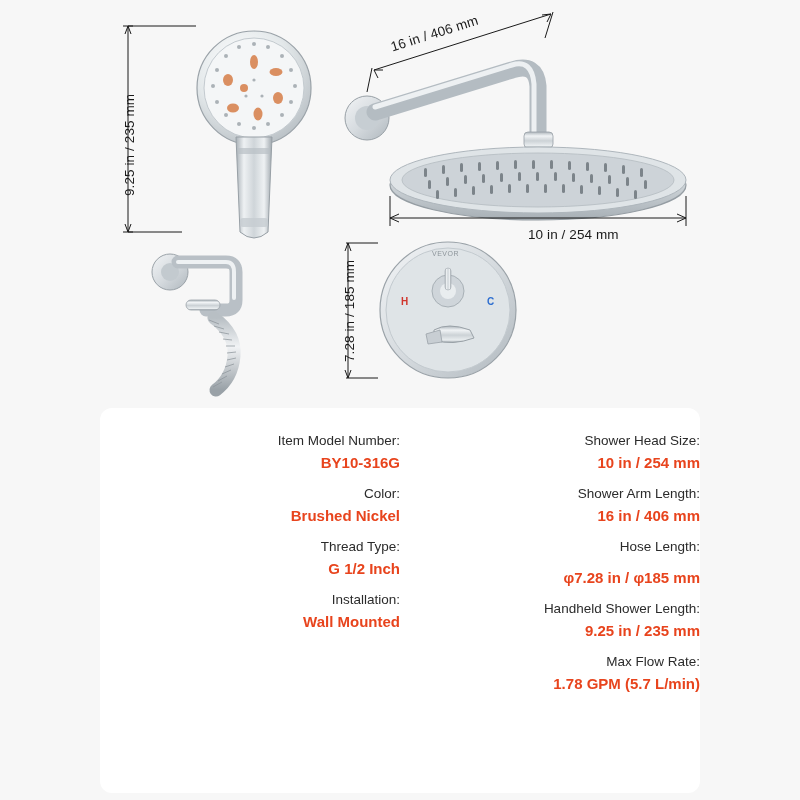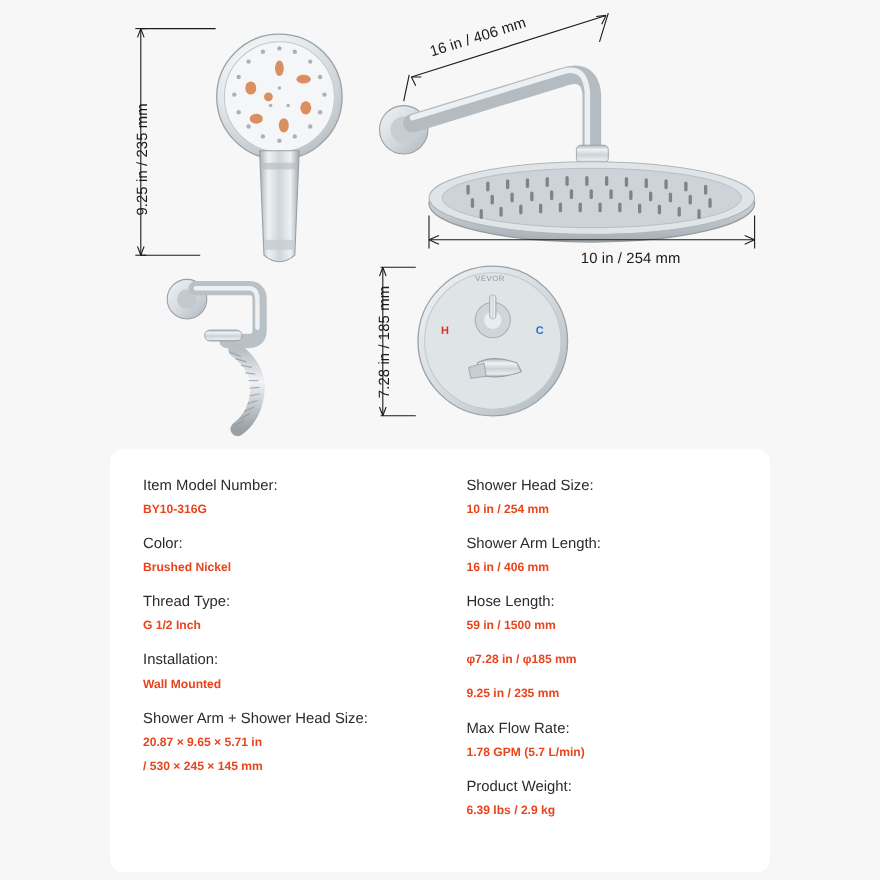--- a/index.html
+++ b/index.html
@@ -47,39 +47,40 @@
     left: 100px;
     top: 408px;
     width: 600px;
     height: 385px;
     background: #ffffff;
     border-radius: 12px;
   }
   .spec-cols {
     display: flex;
     padding: 22px 0 0 0;
+    text-align: right;
   }
   .spec-col {
     width: 50%;
     box-sizing: border-box;
     padding-left: 30px;
   }
   .spec-col.right {
     padding-left: 24px;
   }
   .spec-item {
     margin-bottom: 9px;
   }
   .spec-label {
     font-size: 13.5px;
     color: #2b2b2b;
     line-height: 22px;
   }
   .spec-value {
-    font-size: 11px;
+    font-size: 15px;
     color: #e8441d;
     font-weight: bold;
     line-height: 22px;
   }
 </style>
 </head>
 <body>
 
 <div id="root">
 
@@ -325,52 +326,43 @@
         <div class="spec-item">
           <div class="spec-label">Thread Type:</div>
           <div class="spec-value">G 1/2 Inch</div>
         </div>
         <div class="spec-item">
           <div class="spec-label">Installation:</div>
           <div class="spec-value">Wall Mounted</div>
         </div>
         <div class="spec-item">
         </div>
-        <div class="spec-item">
-          <div class="spec-label">Shower Arm + Shower Head Size:</div>
-          <div class="spec-value">20.87 × 9.65 × 5.71 in</div>
-          <div class="spec-value">/ 530 × 245 × 145 mm</div>
-        </div>
       </div>
 
       <div class="spec-col right">
         <div class="spec-item">
           <div class="spec-label">Shower Head Size:</div>
           <div class="spec-value">10 in / 254 mm</div>
         </div>
         <div class="spec-item">
           <div class="spec-label">Shower Arm Length:</div>
           <div class="spec-value">16 in / 406 mm</div>
         </div>
         <div class="spec-item">
           <div class="spec-label">Hose Length:</div>
-          <div class="spec-value">59 in / 1500 mm</div>
         </div>
         <div class="spec-item">
           <div class="spec-value">φ7.28 in / φ185 mm</div>
         </div>
         <div class="spec-item">
+          <div class="spec-label">Handheld Shower Length:</div>
           <div class="spec-value">9.25 in / 235 mm</div>
         </div>
         <div class="spec-item">
           <div class="spec-label">Max Flow Rate:</div>
           <div class="spec-value">1.78 GPM (5.7 L/min)</div>
         </div>
-        <div class="spec-item">
-          <div class="spec-label">Product Weight:</div>
-          <div class="spec-value">6.39 lbs / 2.9 kg</div>
-        </div>
       </div>
 
     </div>
   </div>
 
 </div>
 
 </body></html>

